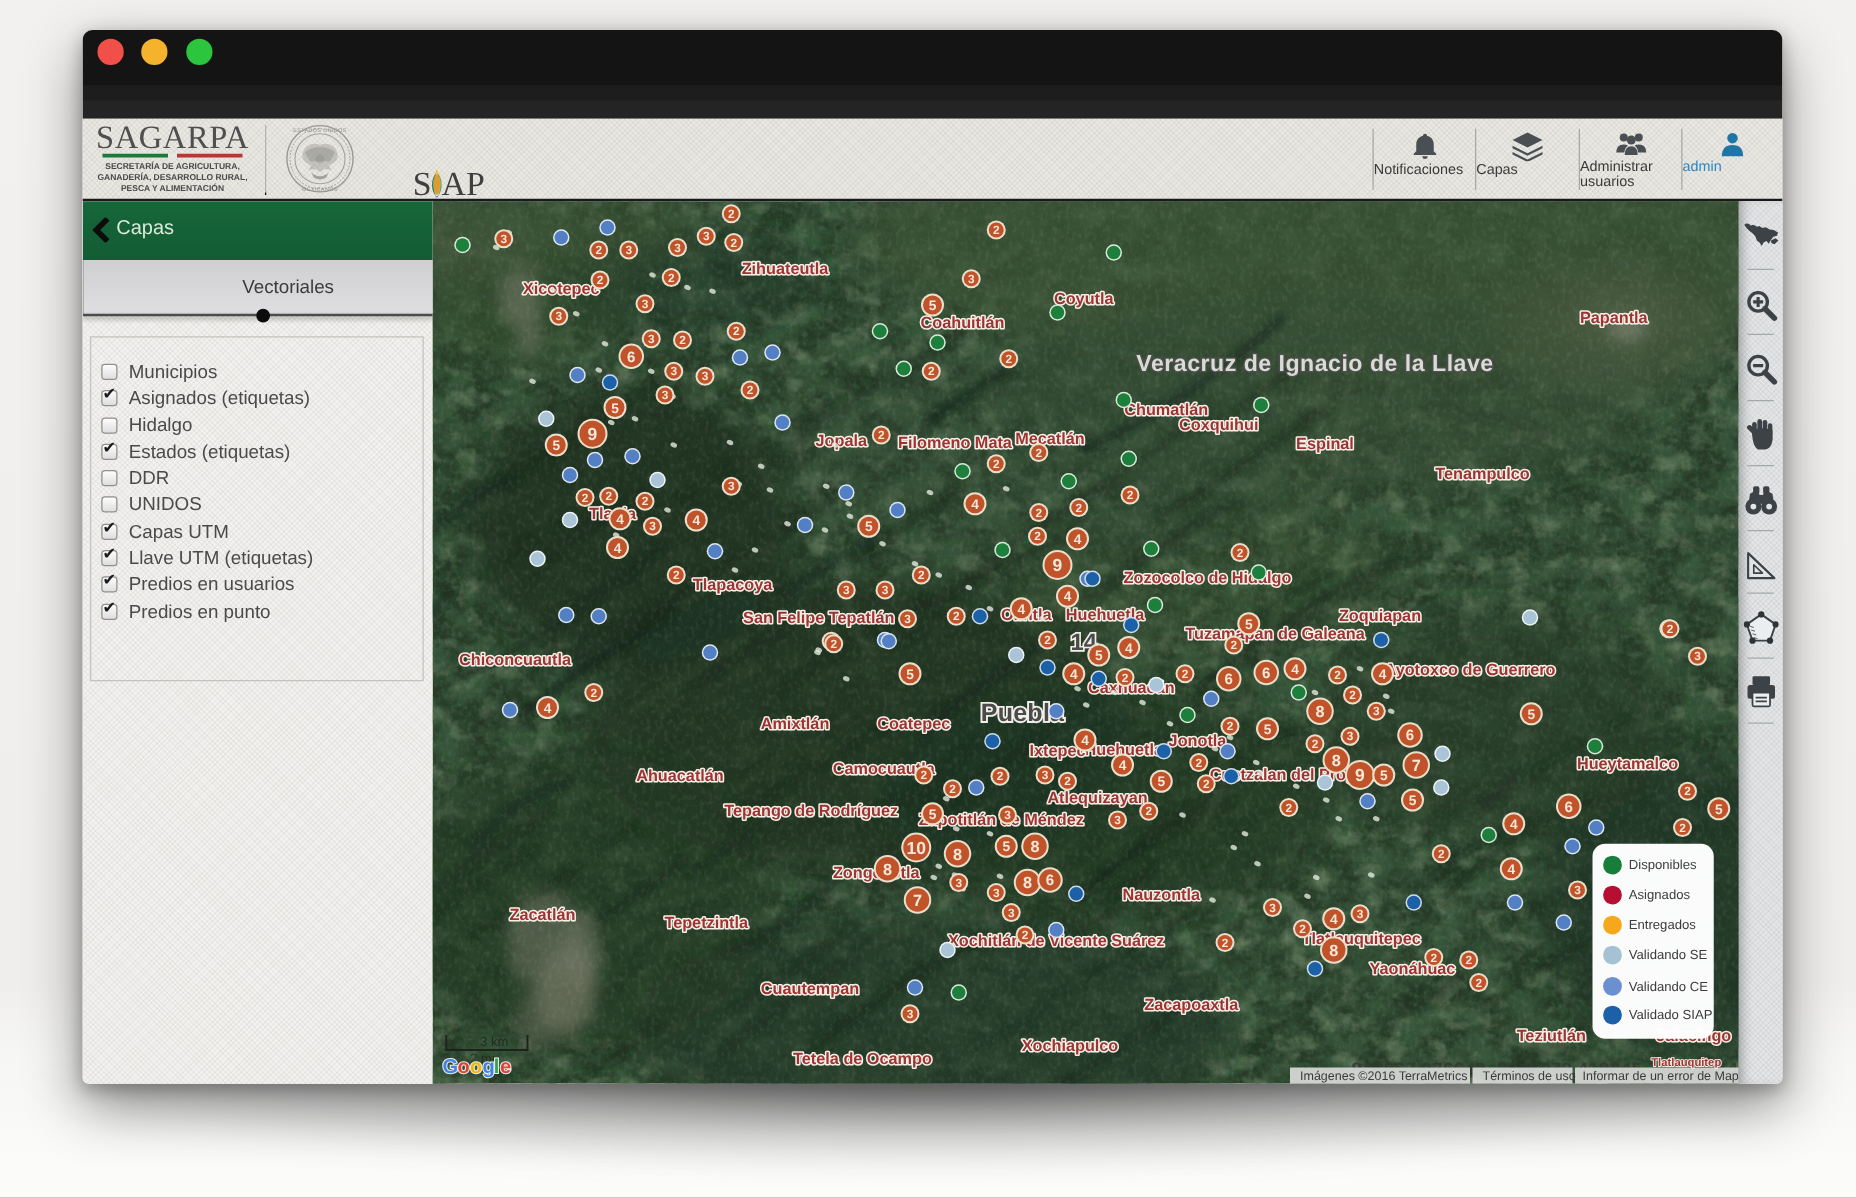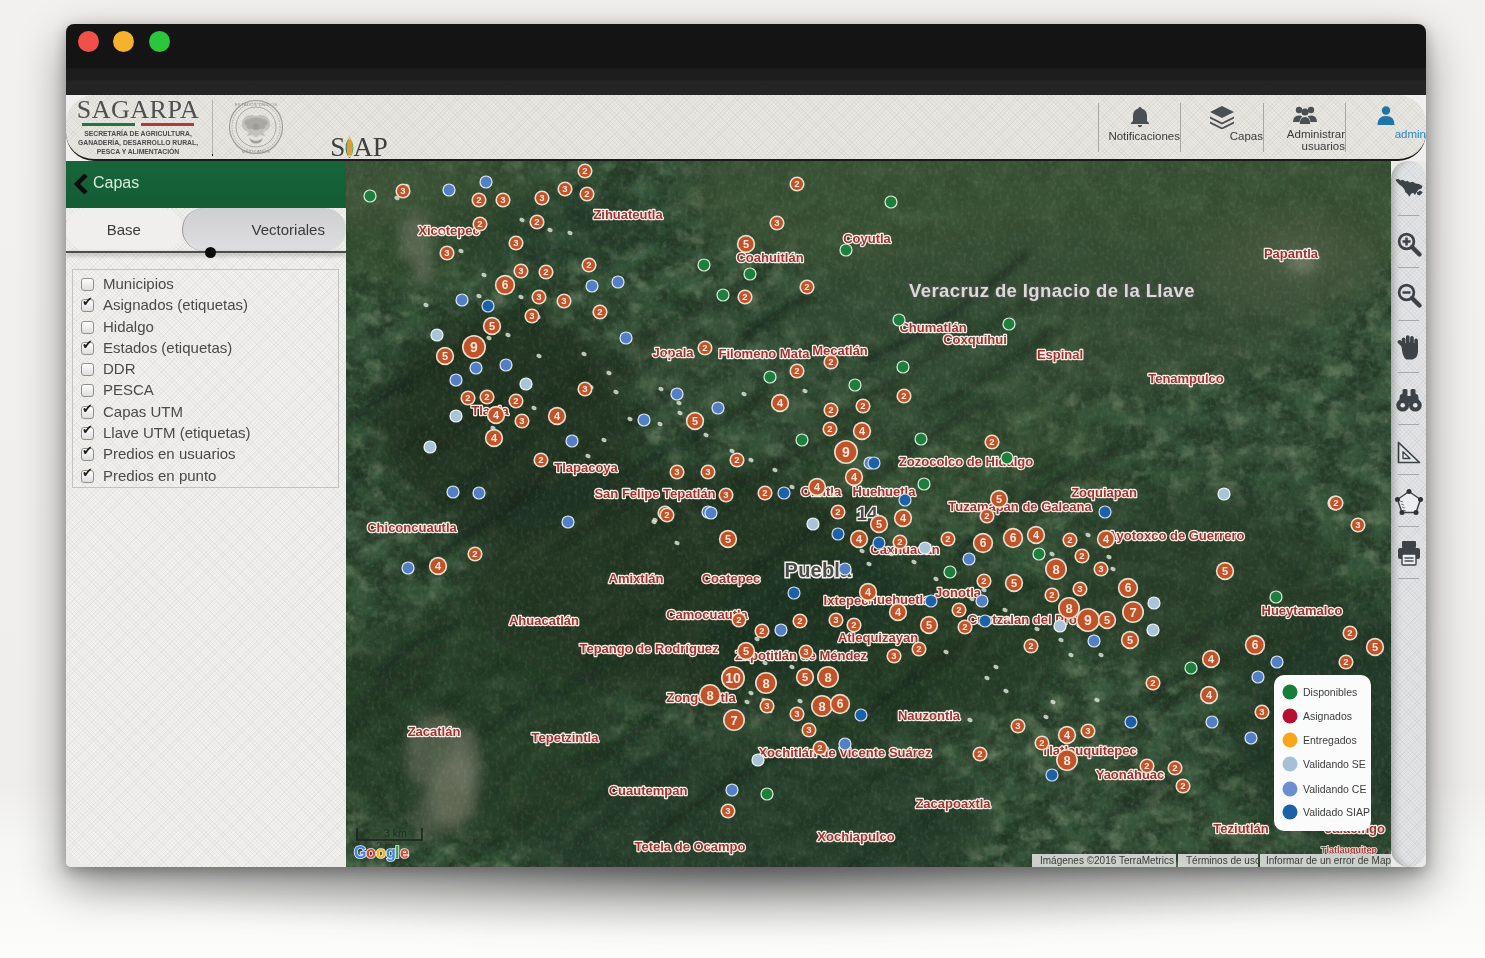--- a/index.html
+++ b/index.html
@@ -1,23 +1,23 @@
 <!DOCTYPE html>
 <html><head><meta charset="utf-8"><style>
 * { margin:0; padding:0; box-sizing:border-box; }
 html,body { width:1485px; height:958px; overflow:hidden; font-family:"Liberation Sans", sans-serif; }
 body { background:linear-gradient(#f2f1ef 0%, #efeeec 82%, #f6f6f5 88%, #fcfcfb 100%); position:relative; }
 .shadowband { position:absolute; left:26px; right:26px; top:862px; height:78px; background:radial-gradient(ellipse 51% 100% at 50% 0%, rgba(50,50,50,0.5), rgba(90,90,90,0.22) 52%, rgba(120,120,120,0) 100%); filter:blur(9px); }
 .window { position:absolute; left:66px; top:24px; width:1360px; height:843px; border-radius:8px 8px 5px 5px; overflow:hidden; background:#f1f0ee; box-shadow:0 18px 45px rgba(0,0,0,0.42), 0 4px 14px rgba(0,0,0,0.28); }
 .titlebar { height:71px; background:linear-gradient(#141414 0%, #141414 62%, #1d1d1d 63%, #1d1d1d 79%, #242424 80%, #242424 100%); position:relative; }
 .dot { position:absolute; top:7px; width:21px; height:21px; border-radius:50%; }
-.hatch { background-image:repeating-linear-gradient(45deg, rgba(70,70,60,0.05) 0 1px, rgba(0,0,0,0) 1px 3px), repeating-linear-gradient(-45deg, rgba(70,70,60,0.05) 0 1px, rgba(0,0,0,0) 1px 3px);border-radius:28px; }
+.hatch { background-image:repeating-linear-gradient(45deg, rgba(70,70,60,0.05) 0 1px, rgba(0,0,0,0) 1px 3px), repeating-linear-gradient(-45deg, rgba(70,70,60,0.05) 0 1px, rgba(0,0,0,0) 1px 3px); }
 .header { height:66px; background-color:#e8e7e2; border-bottom:2px solid #191919; position:relative; }
 .header .sep { position:absolute; top:8px; height:49px; width:1px; background:#a9a7a2; }
-.hbtn { position:absolute; top:0; height:75px; text-align:right; font-size:11.5px; color:#3a3a3a; }
+.hbtn { position:absolute; top:0; height:75px; text-align:left; font-size:11.5px; color:#3a3a3a; }
 .hbtn svg { display:block; margin:10px auto 1px; }
 .sagarpa { position:absolute; left:8px; top:2px; width:128px; text-align:center; color:#4f4f4f; }
 .sagarpa .t { font-family:"Liberation Serif", serif; font-size:26px; letter-spacing:0.5px; line-height:26px; }
 .sagarpa .bar { height:2.5px; margin:0 8px 3px; background:linear-gradient(90deg, #1a7a3c 0 47%, #e8e7e2 47% 53%, #b03a34 53% 100%); }
 .sagarpa .s { font-size:6.8px; font-weight:bold; line-height:9.3px; color:#4a4a4a; white-space:nowrap; }
 .siap { position:absolute; left:245px; top:5px; width:96px; text-align:center; color:#4a4a4a; }
 .siap .t { font-family:"Liberation Serif", serif; font-size:27px; color:#3f3f3f;margin-top:32px; }
 .siap .bar { height:2.5px; background:#1a6b3c; margin:1px 0 3px; }
 .siap .s { font-size:6.7px; font-weight:bold; line-height:9.6px; white-space:nowrap; }
 .title { position:absolute; left:368px; top:8px; font-family:"Liberation Serif", serif; font-variant:small-caps; font-size:19.5px; line-height:22px; color:#3c3c3c; letter-spacing:0.3px; }
@@ -25,21 +25,21 @@
 .content { position:relative; height:706px; background:#eceae6; }
 .sidebar { position:absolute; left:0; top:0; width:280px; height:706px; background-color:#f2f1ef; }
 .capas { height:47px; background:linear-gradient(#17663a, #135c34); color:#d9ead9; position:relative; }
 .capas span { position:absolute; left:27px; top:13px; font-size:16px; }
 .capas svg { position:absolute; left:8px; top:13px; }
 .tabs { height:43px; display:flex; }
 .tab { flex:1; text-align:center; line-height:43px; font-size:15px; color:#3a3a3a; background:#f0efed; }
 .tab.act { background:linear-gradient(#cfcfd2, #dfdfe2); border-left:1px solid #9a9a9a;padding-left:48px; }
 .tabline { height:2px; background:#4c4c4c; box-shadow:0 2px 4px rgba(0,0,0,0.4); position:relative; }
 .tabline .knob { position:absolute; left:139px; top:-4.5px; width:11px; height:11px; border-radius:50%; background:#0c0c0c; }
-.panel { margin:16px 7px 0 6px; height:219px; border:1px solid #c2c2c0; padding:5px 0 0 8px; }
+.panel { margin:16px 7px 0 6px; height:276px; border:1px solid #c2c2c0; padding:19px 0 0 8px; }
 .row { height:21.3px; white-space:nowrap; }
 .cb { display:inline-block; width:13px; height:13px; border:1px solid #8f8f8f; border-radius:3px; background:linear-gradient(#fdfdfd, #dedede); vertical-align:-2px; position:relative; }
 .cb i { position:absolute; left:0px; top:-6px; font-style:normal; font-size:13px; color:#1c1c1c; }
 .row label { font-size:15px; color:#4a4a4a; margin-left:9px; }
 .map { position:absolute; left:280px; top:0; width:1045px; height:706px; }
 .town { font-size:13px; font-weight:bold; fill:#9c3434; stroke:#f6f1e7; stroke-width:2.4px; paint-order:stroke; stroke-linejoin:round; }
 .state1 { text-anchor:middle; font-size:18.5px; font-weight:bold; fill:#dadad7; stroke:#4a4f49; stroke-width:2.4px; paint-order:stroke; letter-spacing:0.4px; }
 .state2 { text-anchor:middle; font-size:20px; font-weight:bold; fill:#4b4b4b; stroke:#f2efe9; stroke-width:3px; paint-order:stroke; letter-spacing:0.2px; }
 .state3 { text-anchor:middle; font-size:19px; font-weight:bold; fill:#4b4b4b; stroke:#f2efe9; stroke-width:2.6px; paint-order:stroke; }
 .glogo text { stroke:#f6f6f4; stroke-width:1.7px; paint-order:stroke; font-weight:bold; }
@@ -1018,33 +1018,32 @@
 
 </svg></div>
     <div class="sidebar hatch">
       <div class="capas">
           <svg width="14" height="20" viewBox="0 0 14 20">
             <path d="M12 1 L3 10 L12 19" fill="none" stroke="#0c0c0c" stroke-width="4.5"></path>
           </svg>
           <span>Capas</span>
         </div>
       <div class="tabs">
-          <div class="tab hatch">Base</div>
           <div class="tab act hatch">Vectoriales</div>
         </div>
       <div class="tabline">
           <div class="knob"></div>
         </div>
       <div class="panel">
           <div class="row"><span class="cb"></span><label>Municipios</label></div>
           <div class="row"><span class="cb ck"><i>✔</i></span><label>Asignados (etiquetas)</label></div>
           <div class="row"><span class="cb"></span><label>Hidalgo</label></div>
           <div class="row"><span class="cb ck"><i>✔</i></span><label>Estados (etiquetas)</label></div>
           <div class="row"><span class="cb"></span><label>DDR</label></div>
-          <div class="row"><span class="cb"></span><label>PESCA</label></div>
+          <div class="row"><span class="cb"></span><label>UNIDOS</label></div>
           <div class="row"><span class="cb ck"><i>✔</i></span><label>Capas UTM</label></div>
           <div class="row"><span class="cb ck"><i>✔</i></span><label>Llave UTM (etiquetas)</label></div>
           <div class="row"><span class="cb ck"><i>✔</i></span><label>Predios en usuarios</label></div>
           <div class="row"><span class="cb ck"><i>✔</i></span><label>Predios en punto</label></div>
         </div>
     </div>
     <div class="toolbar hatch">
         <div class="sep" style="top:54px"></div>
         <div class="sep" style="top:106px"></div>
         <div class="sep" style="top:159px"></div>

